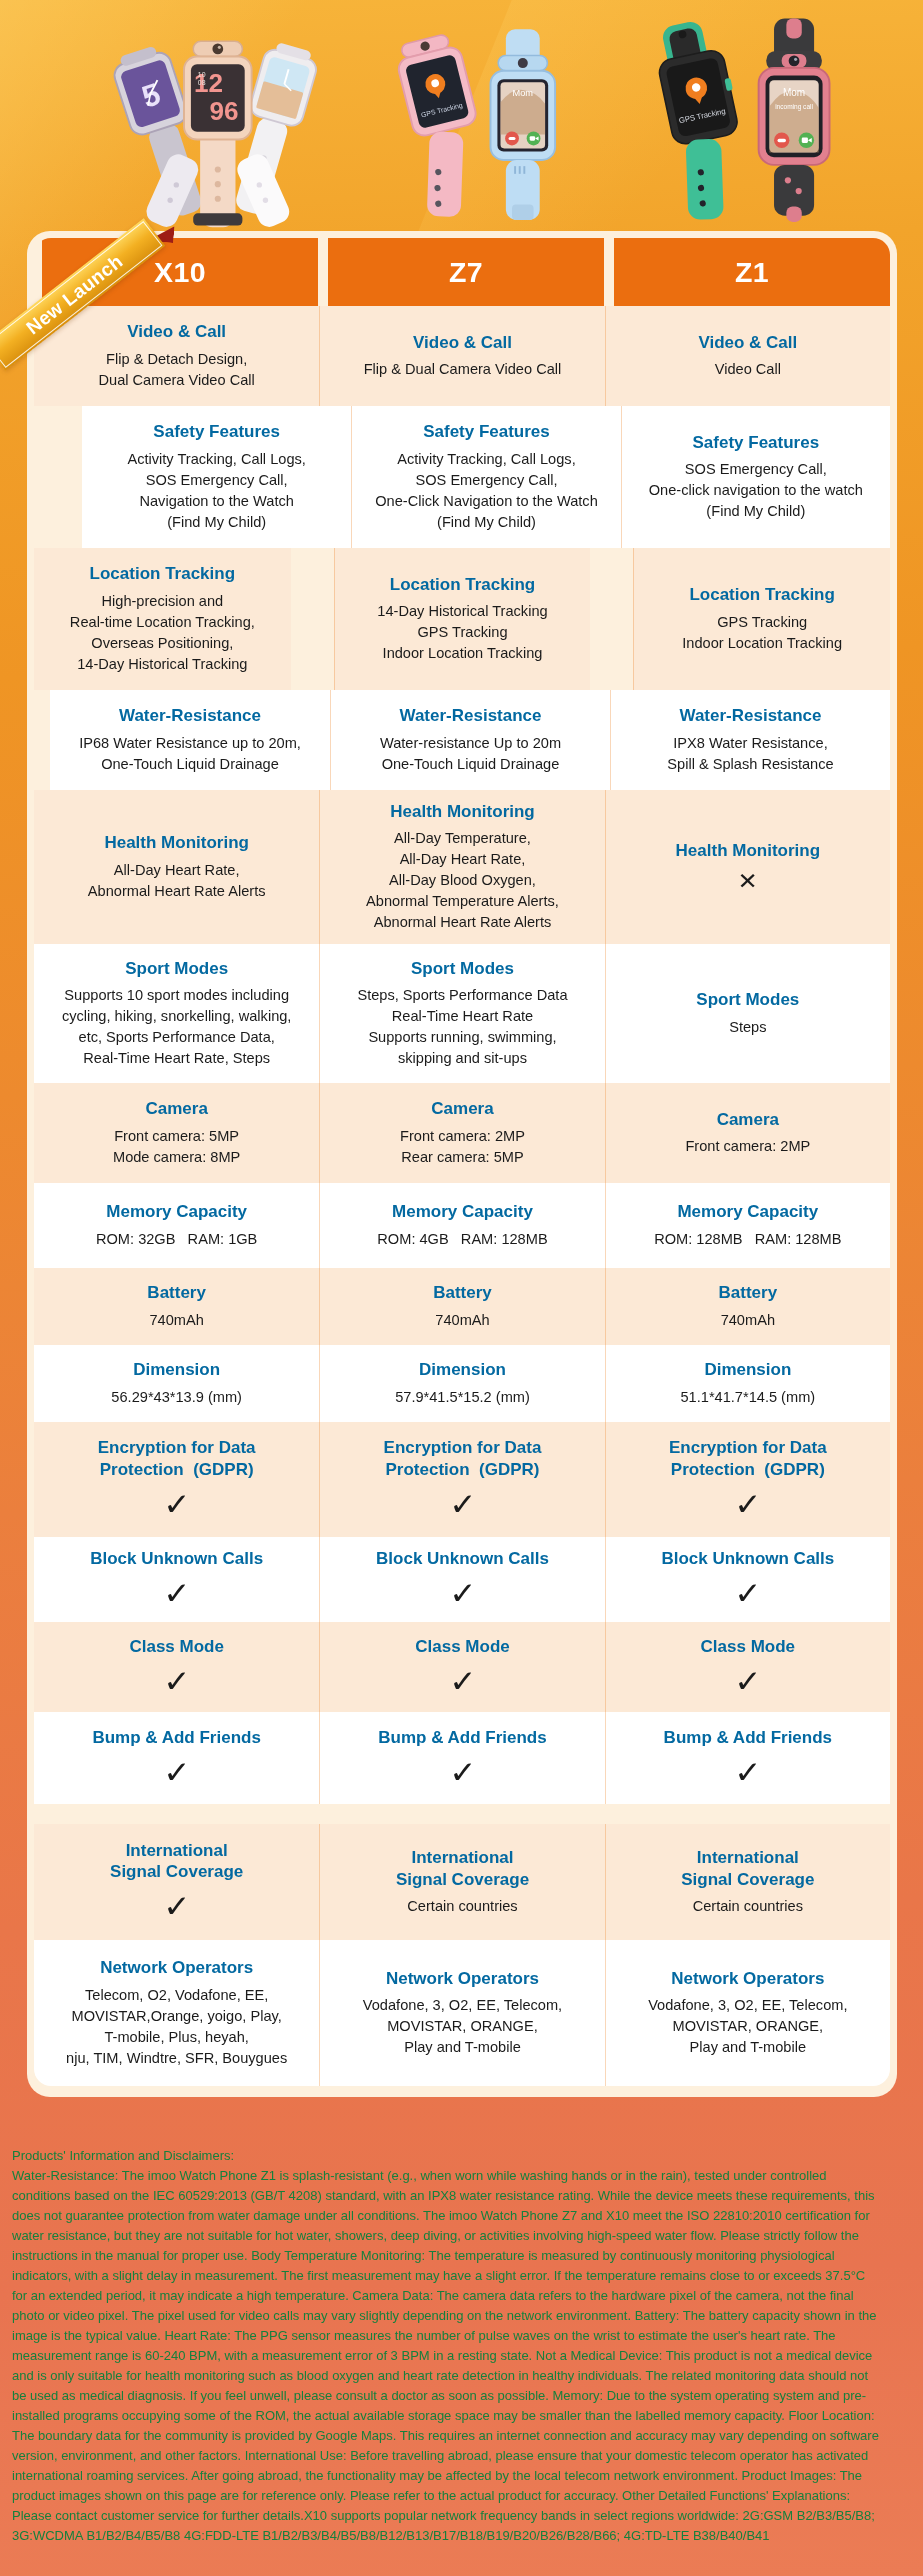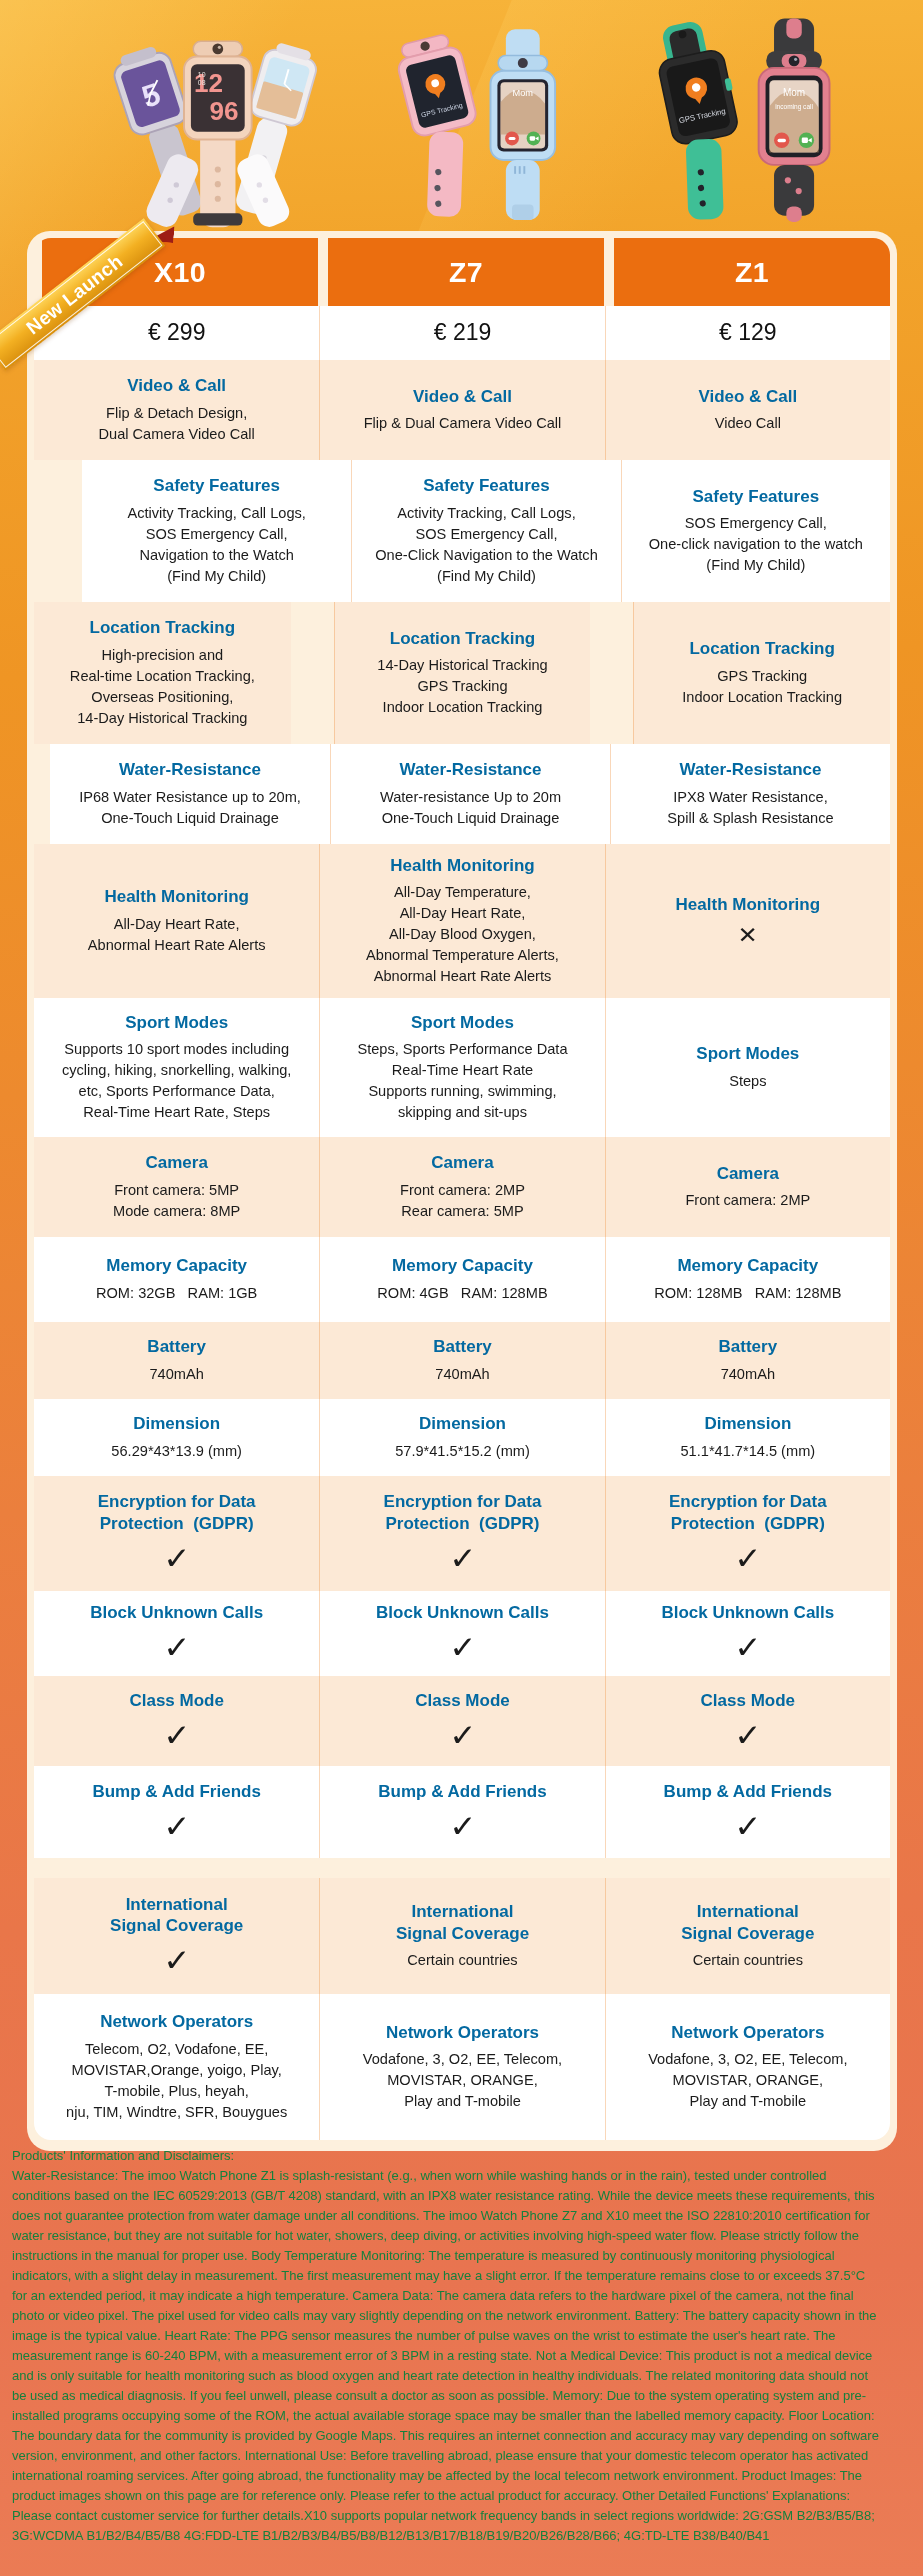--- a/index.html
+++ b/index.html
@@ -222,31 +222,20 @@
     </div>
   </div>
 
   <div class="thead">
     <div class="col">X10</div>
     <div class="col">Z7</div>
     <div class="col">Z1</div>
   </div>
 
   <div class="tbody">
-      <div class="row white" style="min-height: 54px;">
-        <div class="cell">
-          <div class="price">€ 299</div>
-        </div>
-        <div class="cell">
-          <div class="price">€ 219</div>
-        </div>
-        <div class="cell">
-          <div class="price">€ 129</div>
-        </div>
-      </div>
       <div class="row peach" style="min-height: 100px;">
         <div class="cell">
           <div class="title">
             <div>Video &amp; Call</div>
           </div>
           <div class="line">Flip &amp; Detach Design,</div>
           <div class="line">Dual Camera Video Call</div>
         </div>
         <div class="cell">
           <div class="title">

